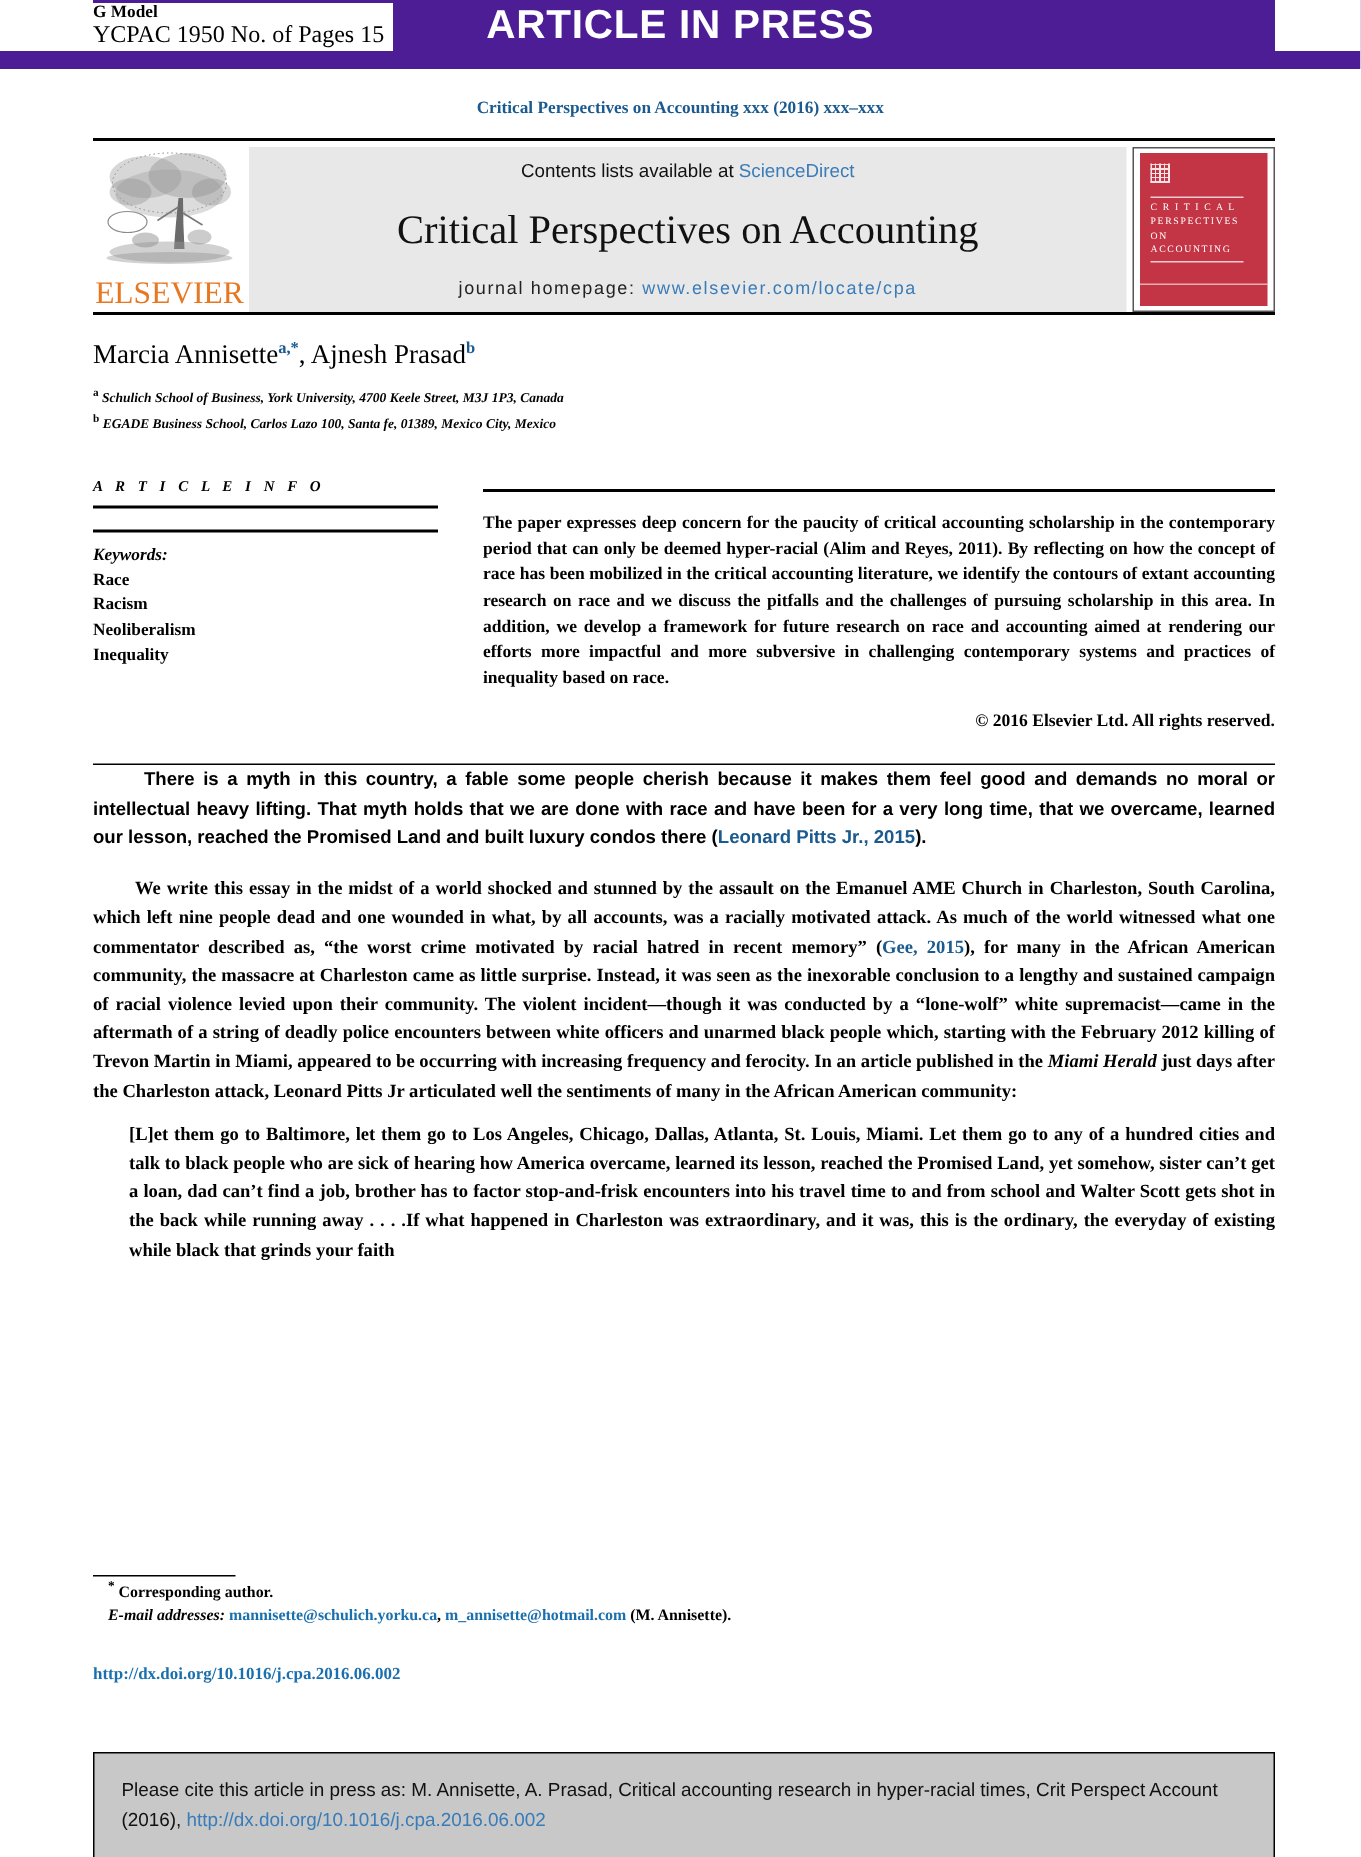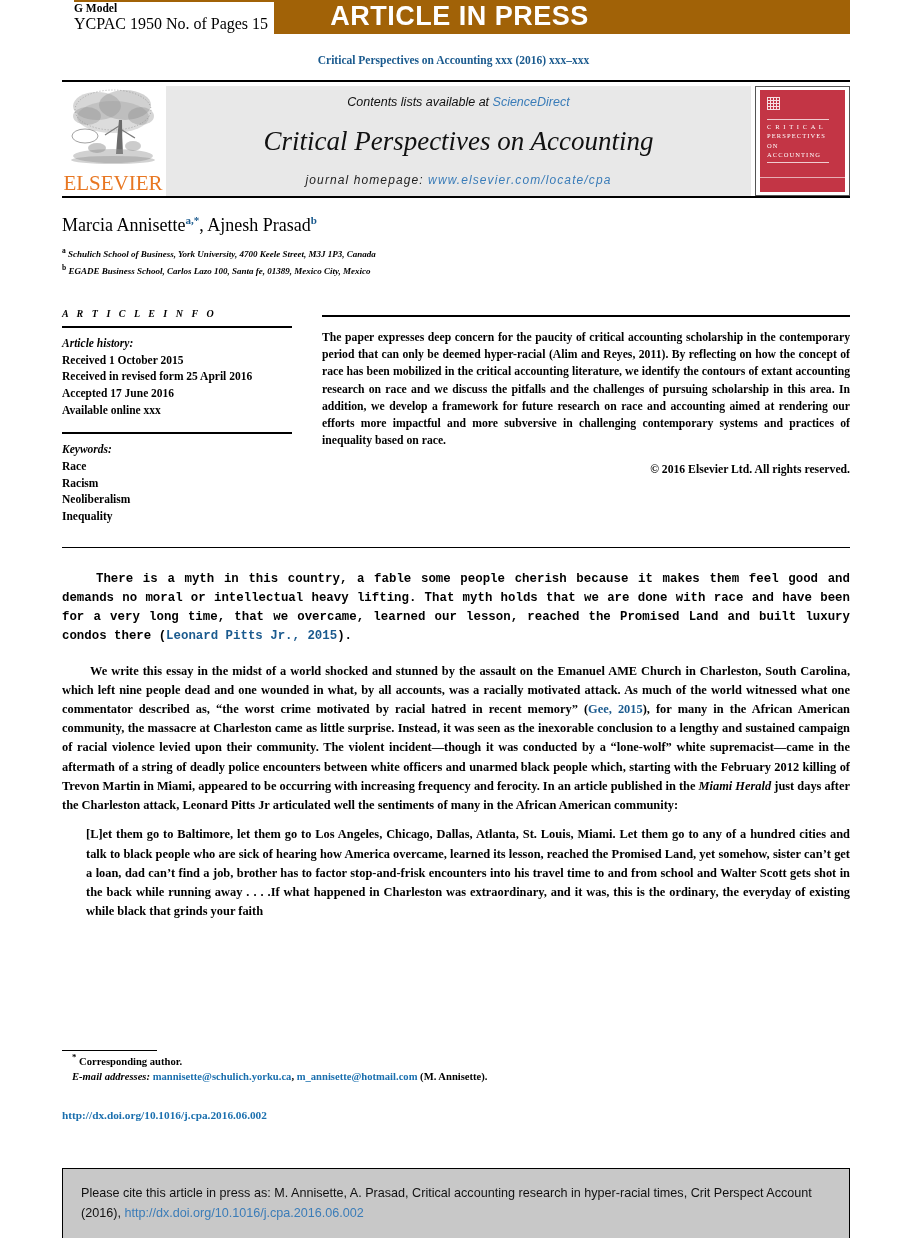--- a/index.html
+++ b/index.html
@@ -12,23 +12,23 @@
     height: 1238px;
     font-family: "Liberation Serif", "DejaVu Serif", serif;
     color: #000000;
     position: relative;
     overflow: hidden;
   }
 
   
   .banner-row {
     position: relative;
-    height: 34px;
-    background: #a16207;
-    margin: 0 0 0 12px;
+    height: 46px;
+    background: #4c1d95;
+    margin: 0 0 0 0;
   }
   .gmodel {
     position: absolute;
     left: 62px;
     top: 2px;
     background: #ffffff;
     padding-right: 6px;
     z-index: 3;
     line-height: 1.15;
   }
@@ -105,21 +105,20 @@
   }
   .journal-box {
     flex: 1 1 auto;
     background: #e8e8e8;
     margin: 0 4px 0 2px;
     display: flex;
     flex-direction: column;
     justify-content: space-between;
     align-items: center;
     padding: 9px 0 9px 0;
-    font-style: italic;
   }
   .contents-line {
     font-family: "Liberation Sans", sans-serif;
     font-size: 12.5px;
     color: #111;
   }
   .contents-line .sd { color: #3a7cb8; }
   .journal-name {
     font-family: "Liberation Serif", serif;
     font-size: 27px;
@@ -246,27 +245,26 @@
     font-family: "Liberation Serif", serif;
     font-size: 11.7px;
     font-weight: bold;
     text-align: right;
     margin-top: 14px;
   }
 
   
   .body-rule { border-top: 1.5px solid #000; margin-top: 22px; }
   .epigraph {
-    font-family: Liberation Mono, monospace;
+    font-family: Liberation Sans, sans-serif;
     font-size: 12.4px;
     font-weight: bold;
     line-height: 1.55;
     text-align: justify;
     text-indent: 34px;
-    margin-top: 22px;
   }
   .epigraph .cite, .para .cite { color: #1a5a8e; }
   .h2 {
     font-family: "Liberation Serif", serif;
     font-weight: bold;
     font-size: 12.6px;
     color: #1a5a8e;
     margin-top: 25px;
   }
   .para {
@@ -416,27 +414,20 @@
       <sup>b</sup>
       <span>EGADE Business School, Carlos Lazo 100, Santa fe, 01389, Mexico City, Mexico</span>
     </div>
   </div>
 
   <div class="info-area">
 
     <div class="col-info">
       <div class="sec-head">A R T I C L E   I N F O</div>
       <div class="sec-rule"></div>
-      <div class="hist-block">
-        <div class="lbl">Article history:</div>
-        <div>Received 1 October 2015</div>
-        <div>Received in revised form 25 April 2016</div>
-        <div>Accepted 17 June 2016</div>
-        <div>Available online xxx</div>
-      </div>
       <div class="kw-rule"></div>
       <div class="kw-block">
         <div class="lbl">Keywords:</div>
         <div>Race</div>
         <div>Racism</div>
         <div>Neoliberalism</div>
         <div>Inequality</div>
       </div>
     </div>
 

